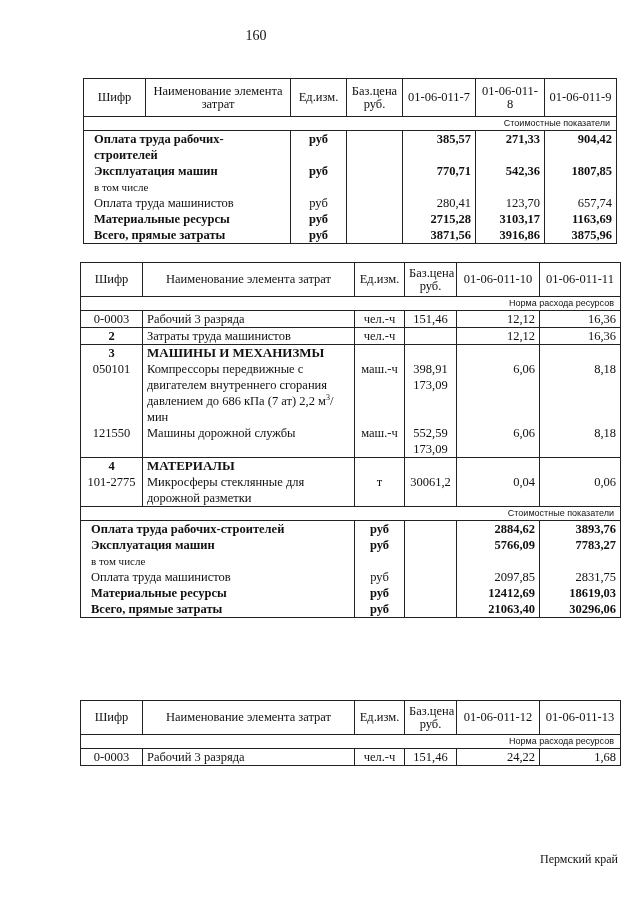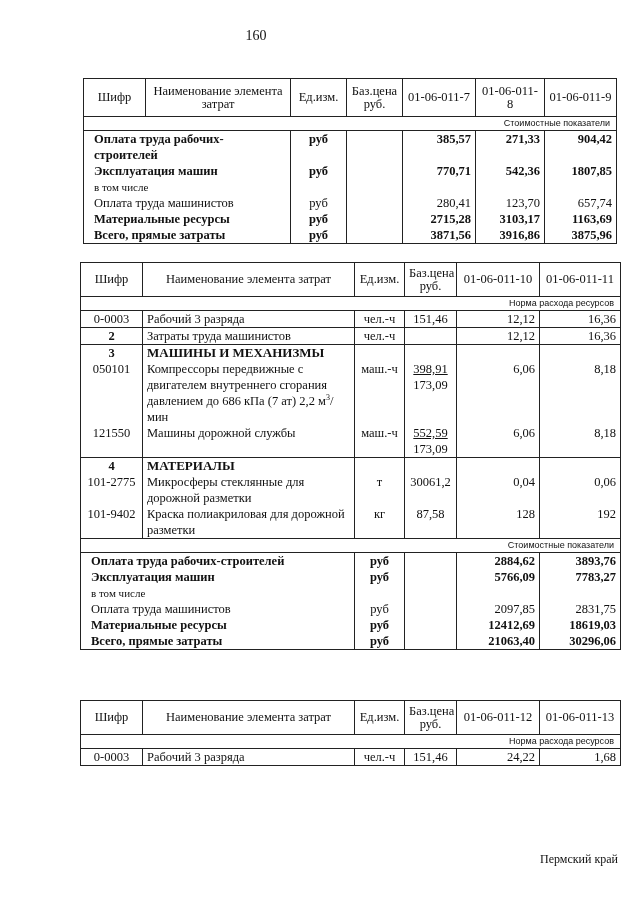--- a/index.html
+++ b/index.html
@@ -7,21 +7,21 @@
   .page-num { position:absolute; top:28px; left:0; width:512px; text-align:center; font-size:14px; }
   .footer { position:absolute; top:852px; left:540px; font-size:12px; }
   table { position:absolute; border-collapse:collapse; font-size:12.5px; table-layout:fixed;padding-left:32px; }
   td, th { border:1px solid #222; padding:0 4px; font-weight:normal; vertical-align:top; line-height:16px; }
   th { text-align:center; vertical-align:middle; line-height:13px; }
   .sub td { font-family:"Liberation Sans", sans-serif; font-size:9px; text-align:right; padding:1px 6px 1px 0; line-height:11px; }
   .nb td { border-top:none; border-bottom:none; }
   .r { text-align:right; }
   .c { text-align:center;margin-left:20px; }
   .b { font-weight:bold; }
-  .u { text-decoration:underline; }
+  .u { }
   #t1 { left:83px; top:78px; width:533px; }
   #t2 { left:80px; top:262px; width:540px; }
   #t3 { left:80px; top:700px; width:540px; }
   .lastrow td { border-bottom:1px solid #222; }
   .grp td { border-top:1px solid #222; }
   sup { font-size:8px; line-height:0; }
 </style>
 </head>
 <body>
 
@@ -187,30 +187,20 @@
       <tr class="nb">
         <td class="c">101-2775</td>
         <td><span>Микросферы стеклянные для дорожной разметки</span></td>
         <td class="c">т</td>
         <td class="c">
           <div>30061,2</div>
         </td>
         <td class="r">0,04</td>
         <td class="r">0,06</td>
       </tr>
-      <tr class="nb">
-        <td class="c">101-9402</td>
-        <td><span>Краска полиакриловая для дорожной разметки</span></td>
-        <td class="c">кг</td>
-        <td class="c">
-          <div>87,58</div>
-        </td>
-        <td class="r">128</td>
-        <td class="r">192</td>
-      </tr>
     </tbody>
   <tbody>
       <tr class="sub">
     <td colspan="6">Стоимостные показатели</td>
   </tr>
   </tbody>
     <tbody id="t2cost">
       <tr class="nb">
         <td class="b" colspan="2" style="padding-left: 10px;">Оплата труда рабочих-строителей</td>
         <td class="c b">руб</td>

